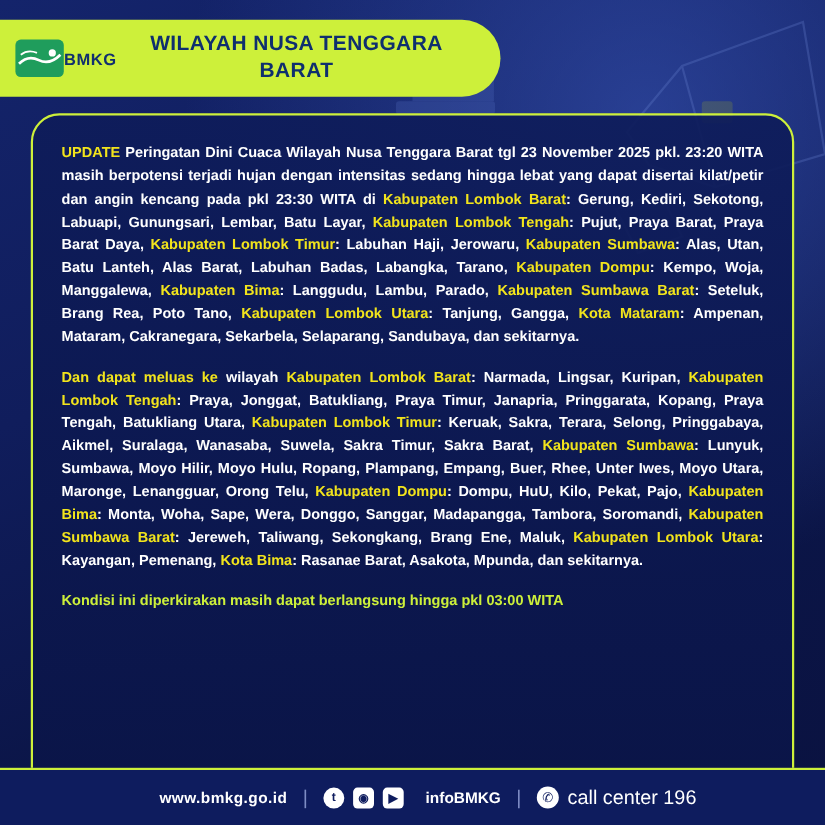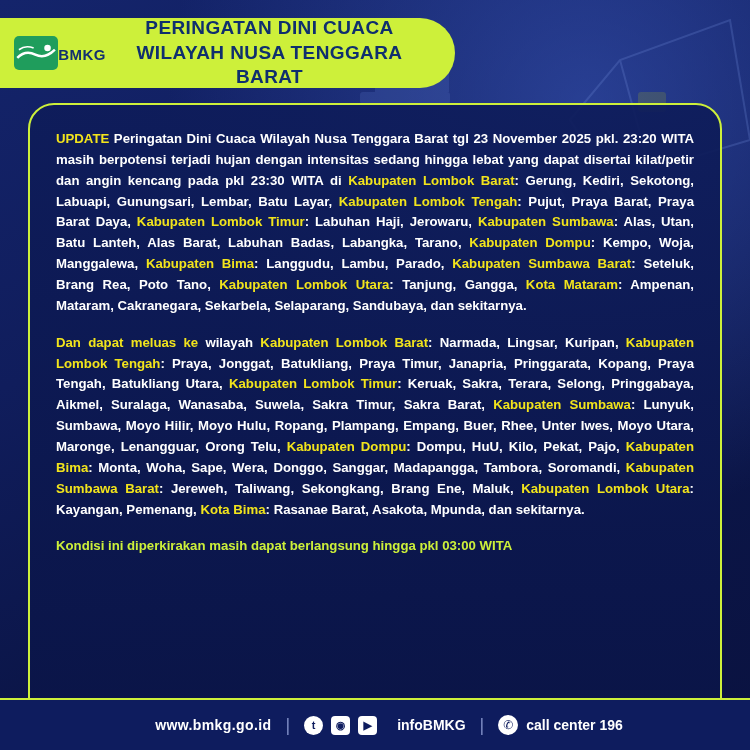--- a/index.html
+++ b/index.html
@@ -99,21 +99,21 @@
   }
   .soc-ico.circle { border-radius: 50%; }
   .footer-handle { color: #ffffff; font-size: 14px; font-weight: bold; margin-left: 12px; }
   .call { display: flex; align-items: center; gap: 8px; }
   .call-ico {
     width: 20px; height: 20px; border-radius: 50%;
     background: #ffffff; color: #0e1c5e;
     display: inline-flex; align-items: center; justify-content: center;
     font-size: 12px;
   }
-  .footer-call { color: #ffffff; font-size: 14px; font-weight: bold; }
+  .footer-call { color: #ffffff; font-size: 18px; font-weight: normal; }
 </style>
 </head>
 <body>
 
 <div class="poster">
 
   <div class="deco">
     <svg viewBox="0 0 430 250" xmlns="http://www.w3.org/2000/svg">
       <g fill="none" stroke="#6f8ad8" stroke-width="2" opacity="0.8">
         <path d="M250 120 L300 60 L410 20 L430 140 L330 170 L270 150 Z"></path>
@@ -135,21 +135,20 @@
       <div class="logo-badge">
         <svg viewBox="0 0 54 28" xmlns="http://www.w3.org/2000/svg">
           <path d="M4 20 q10 -10 22 -4 q12 6 24 -6" stroke="#ffffff" stroke-width="3" fill="none"></path>
           <path d="M6 10 q8 -6 18 -2" stroke="#ffffff" stroke-width="2" fill="none"></path>
           <circle cx="41" cy="8" r="4" fill="#ffffff"></circle>
         </svg>
       </div>
       <div class="logo-text">BMKG</div>
     </div>
     <div class="header-title">
-      <div>PERINGATAN DINI CUACA</div>
       <div>WILAYAH NUSA TENGGARA BARAT</div>
     </div>
   </div>
 
   <div class="card">
     <div class="body-text">
 
       <div class="para">
         <span class="hl">UPDATE</span><span> Peringatan Dini Cuaca Wilayah Nusa Tenggara Barat tgl 23 November 2025 pkl. 23:20 WITA masih berpotensi terjadi hujan dengan intensitas sedang hingga lebat yang dapat disertai kilat/petir dan angin kencang pada pkl 23:30 WITA di </span><span class="hl">Kabupaten Lombok Barat</span><span>: Gerung, Kediri, Sekotong, Labuapi, Gunungsari, Lembar, Batu Layar, </span><span class="hl">Kabupaten Lombok Tengah</span><span>: Pujut, Praya Barat, Praya Barat Daya, </span><span class="hl">Kabupaten Lombok Timur</span><span>: Labuhan Haji, Jerowaru, </span><span class="hl">Kabupaten Sumbawa</span><span>: Alas, Utan, Batu Lanteh, Alas Barat, Labuhan Badas, Labangka, Tarano, </span><span class="hl">Kabupaten Dompu</span><span>: Kempo, Woja, Manggalewa, </span><span class="hl">Kabupaten Bima</span><span>: Langgudu, Lambu, Parado, </span><span class="hl">Kabupaten Sumbawa Barat</span><span>: Seteluk, Brang Rea, Poto Tano, </span><span class="hl">Kabupaten Lombok Utara</span><span>: Tanjung, Gangga, </span><span class="hl">Kota Mataram</span><span>: Ampenan, Mataram, Cakranegara, Sekarbela, Selaparang, Sandubaya, dan sekitarnya.</span>
       </div>

